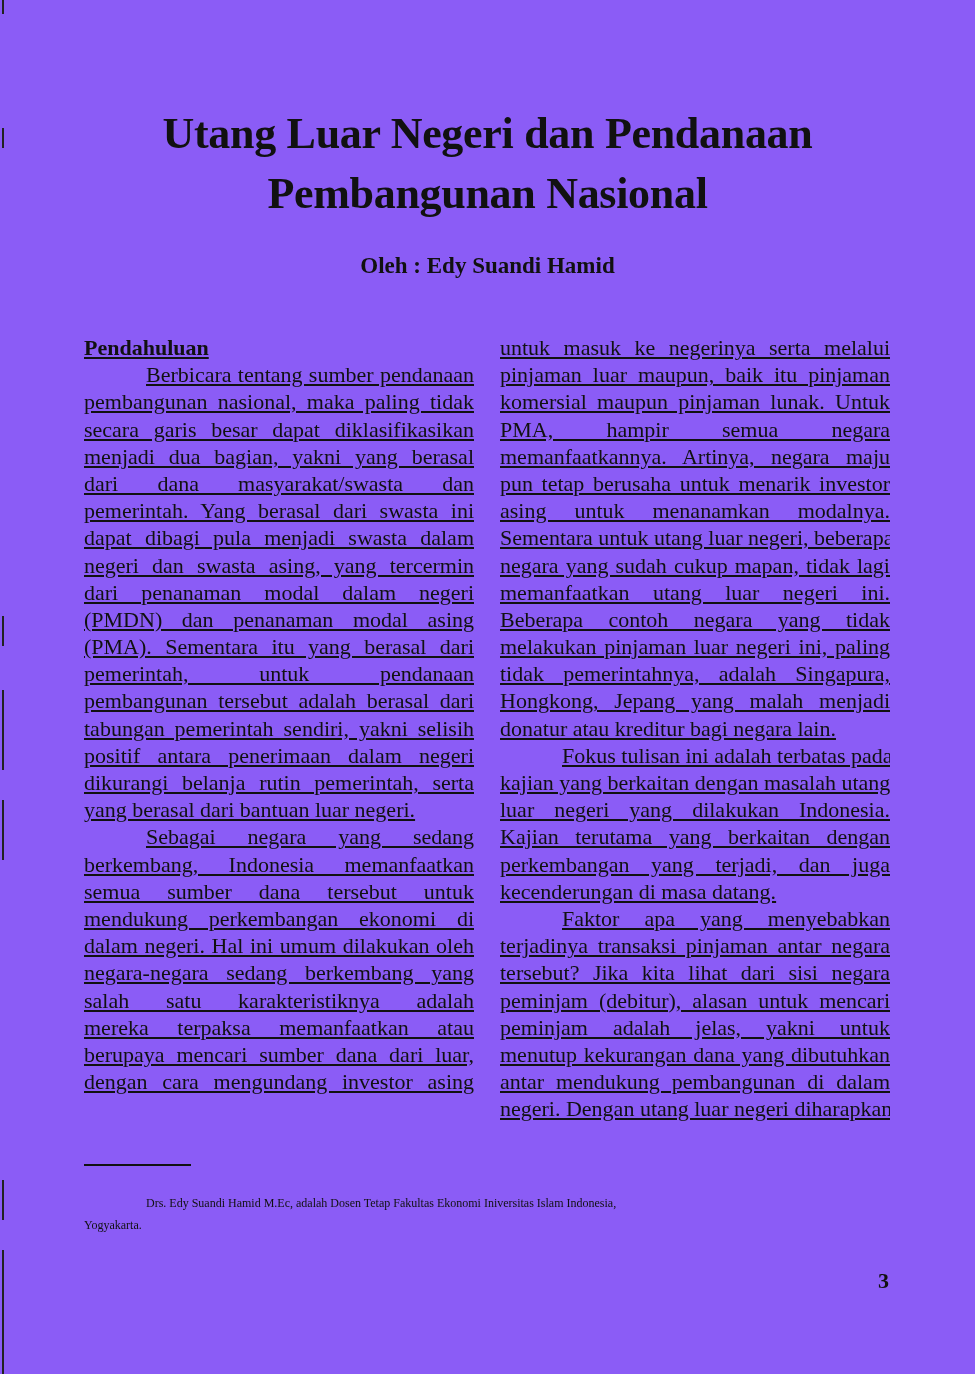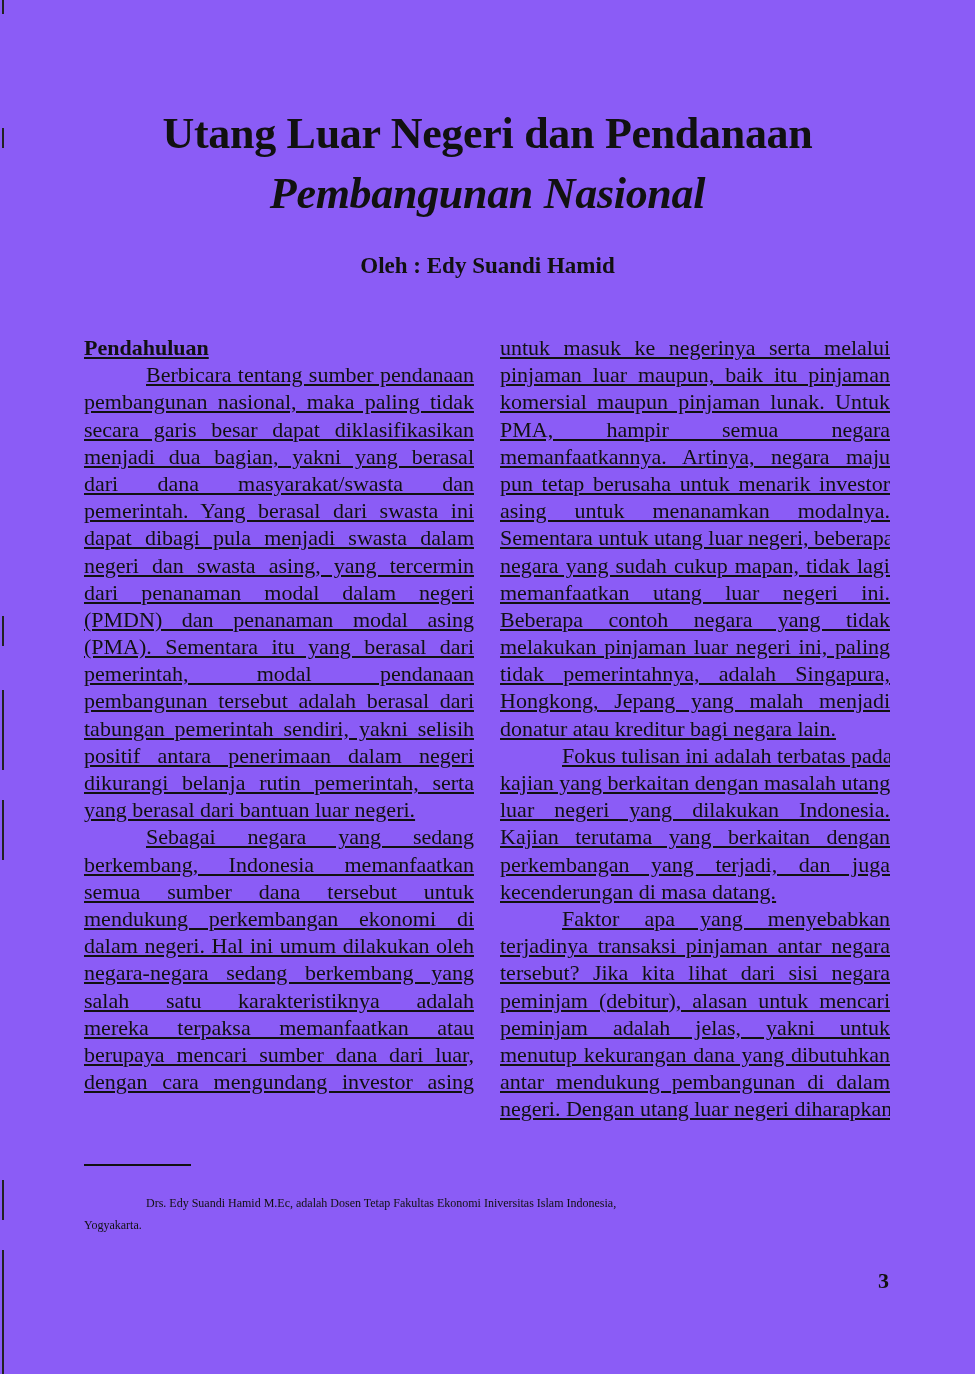--- a/index.html
+++ b/index.html
@@ -4,21 +4,21 @@
   <style>
     html, body { margin: 0; padding: 0; background: #ffffff; }
     body { width: 975px; height: 1374px; position: relative; overflow: hidden; color: #111; }
     .page { position: absolute; left: 0; top: 0; width: 975px; height: 1374px; background: #8b5cf6; }
     .title {
       position: absolute; left: 0; width: 975px; text-align: center;
       font-family: "Liberation Serif", serif; font-weight: bold;
       font-size: 44px; line-height: 56px; letter-spacing: -0.3px;
     }
     .title.l1 { top: 106px; }
-    .title.l2 { top: 166px; font-style: italic; }
+    .title.l2 { top: 166px; }
     .byline {
       position: absolute; top: 252px; left: 0; width: 975px; text-align: center;
       font-family: "Liberation Serif", serif; font-weight: bold; font-size: 23px; line-height: 28px;
     }
     .col {
       position: absolute; top: 334px; width: 390px;
       font-family: "Liberation Serif", serif; font-size: 22px; text-decoration: underline;
     }
     .col.left { left: 84px; }
     .col.right { left: 500px; }
@@ -67,21 +67,21 @@
       <div class="line">pembangunan nasional, maka paling tidak</div>
       <div class="line">secara garis besar dapat diklasifikasikan</div>
       <div class="line">menjadi dua bagian, yakni yang berasal</div>
       <div class="line">dari dana masyarakat/swasta dan</div>
       <div class="line">pemerintah. Yang berasal dari swasta ini</div>
       <div class="line">dapat dibagi pula menjadi swasta dalam</div>
       <div class="line">negeri dan swasta asing, yang tercermin</div>
       <div class="line">dari penanaman modal dalam negeri</div>
       <div class="line">(PMDN) dan penanaman modal asing</div>
       <div class="line">(PMA). Sementara itu yang berasal dari</div>
-      <div class="line">pemerintah, modal pendanaan</div>
+      <div class="line">pemerintah, untuk pendanaan</div>
       <div class="line">pembangunan tersebut adalah berasal dari</div>
       <div class="line">tabungan pemerintah sendiri, yakni selisih</div>
       <div class="line">positif antara penerimaan dalam negeri</div>
       <div class="line">dikurangi belanja rutin pemerintah, serta</div>
       <div class="line last">yang berasal dari bantuan luar negeri.</div>
       <div class="line indent">Sebagai negara yang sedang</div>
       <div class="line">berkembang, Indonesia memanfaatkan</div>
       <div class="line">semua sumber dana tersebut untuk</div>
       <div class="line">mendukung perkembangan ekonomi di</div>
       <div class="line">dalam negeri. Hal ini umum dilakukan oleh</div>

